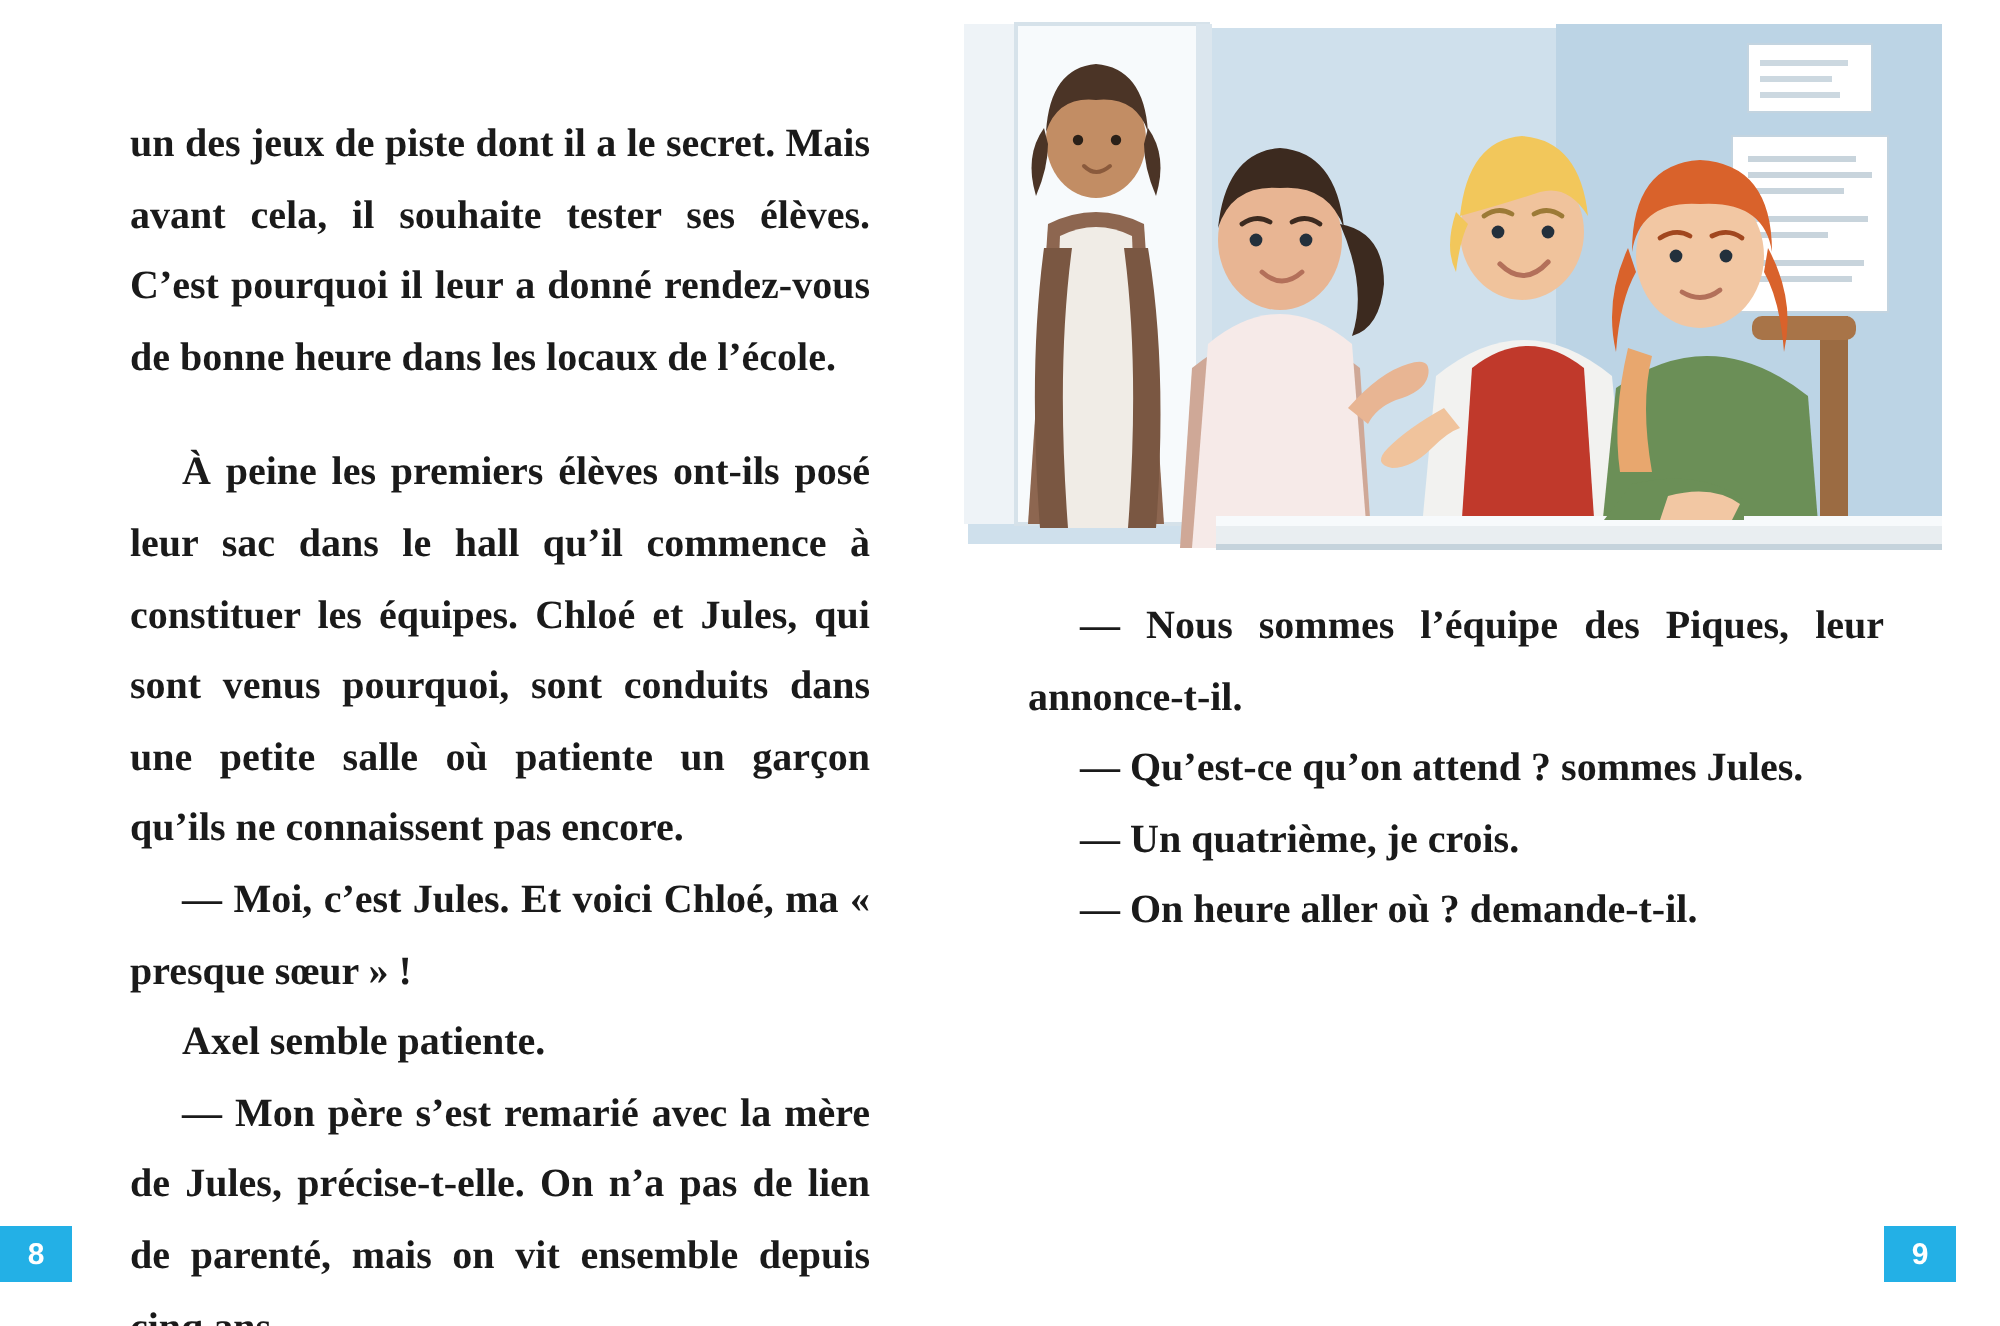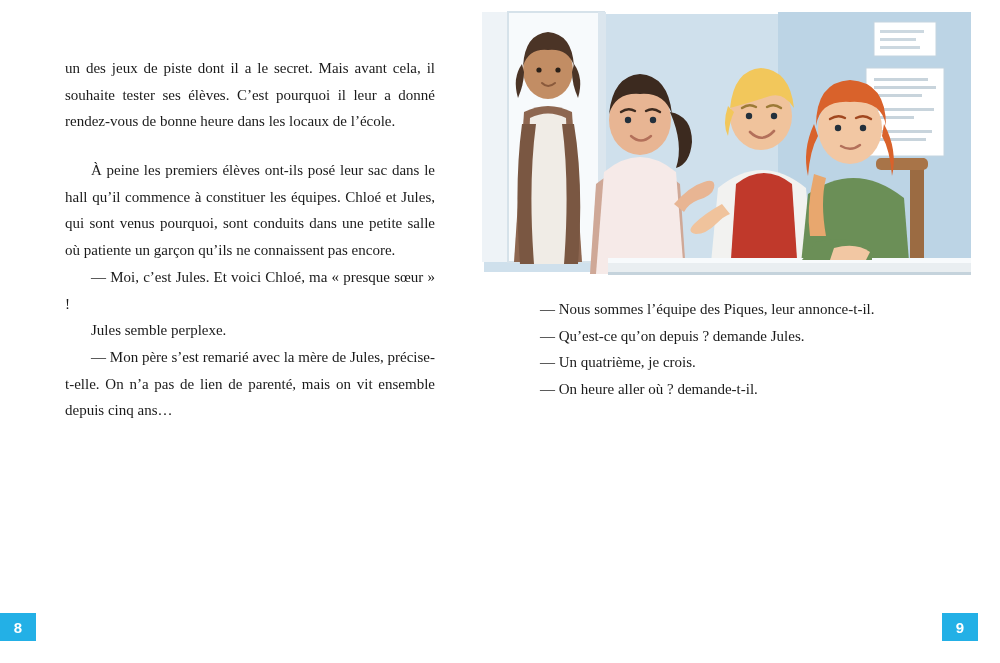--- a/index.html
+++ b/index.html
@@ -31,25 +31,26 @@
     width: 500px;
     padding: 55px 65px 0 65px;
   }
   .page-right {
     left: 478px;
     width: 500px;
     padding: 0;
   }
   p {
     margin: 0 0 0 0;
-    font-size: 15px;
+    font-size: 20px;
     line-height: 1.78;
     text-align: justify;
     text-justify: inter-word;
     hyphens: manual;
+    font-weight: bold;
   }
   p.indent {
     text-indent: 26px;
   }
   p.spaced {
     margin-top: 22px;
   }
   .illustration {
     position: absolute;
     left: 0;
@@ -83,21 +84,21 @@
 </style>
 </head>
 <body>
 
 <div class="spread">
 
   <div class="page page-left">
     <p>un des jeux de piste dont il a le secret. Mais avant cela, il souhaite tester ses élèves. C’est pourquoi il leur a donné rendez-vous de bonne heure dans les locaux de l’école.</p>
     <p class="indent spaced">À peine les premiers élèves ont-ils posé leur sac dans le hall qu’il commence à constituer les équipes. Chloé et Jules, qui sont venus pourquoi, sont conduits dans une petite salle où patiente un garçon qu’ils ne connaissent pas encore.</p>
     <p class="indent">— Moi, c’est Jules. Et voici Chloé, ma « presque sœur » !</p>
-    <p class="indent">Jules semble perplexe.</p>
+    <p class="indent">Axel semble patiente.</p>
     <p class="indent">— Mon père s’est remarié avec la mère de Jules, précise-t-elle. On n’a pas de lien de parenté, mais on vit ensemble depuis cinq ans…</p>
     <div class="folio folio-left">8</div>
   </div>
 
   <div class="page page-right">
 
     <div class="illustration">
       <svg viewBox="0 0 497 272" width="497" height="272" preserveAspectRatio="none" aria-hidden="true">
 
         <rect x="0" y="0" width="497" height="272" fill="#ffffff"></rect>
@@ -193,21 +194,21 @@
         <rect x="130" y="250" width="363" height="5" fill="#f7fafc"></rect>
         <rect x="130" y="264" width="363" height="3" fill="#c5d3dc"></rect>
 
         <path d="M338 234 q34 -8 56 8 l0 10 h-70 z" fill="#6b8f57"></path>
         <path d="M356 240 q22 -6 36 4 l-4 8 h-36z" fill="#f2c7a3"></path>
       </svg>
     </div>
 
     <div class="right-text">
       <p class="indent">— Nous sommes l’équipe des Piques, leur annonce-t-il.</p>
-      <p class="indent">— Qu’est-ce qu’on depuis ? demande Jules.</p>
+      <p class="indent">— Qu’est-ce qu’on attend ? sommes Jules.</p>
       <p class="indent">— Un quatrième, je crois.</p>
       <p class="indent">— On heure aller où ? demande-t-il.</p>
     </div>
 
     <div class="folio folio-right">9</div>
   </div>
 
 </div>
 
 </body></html>

